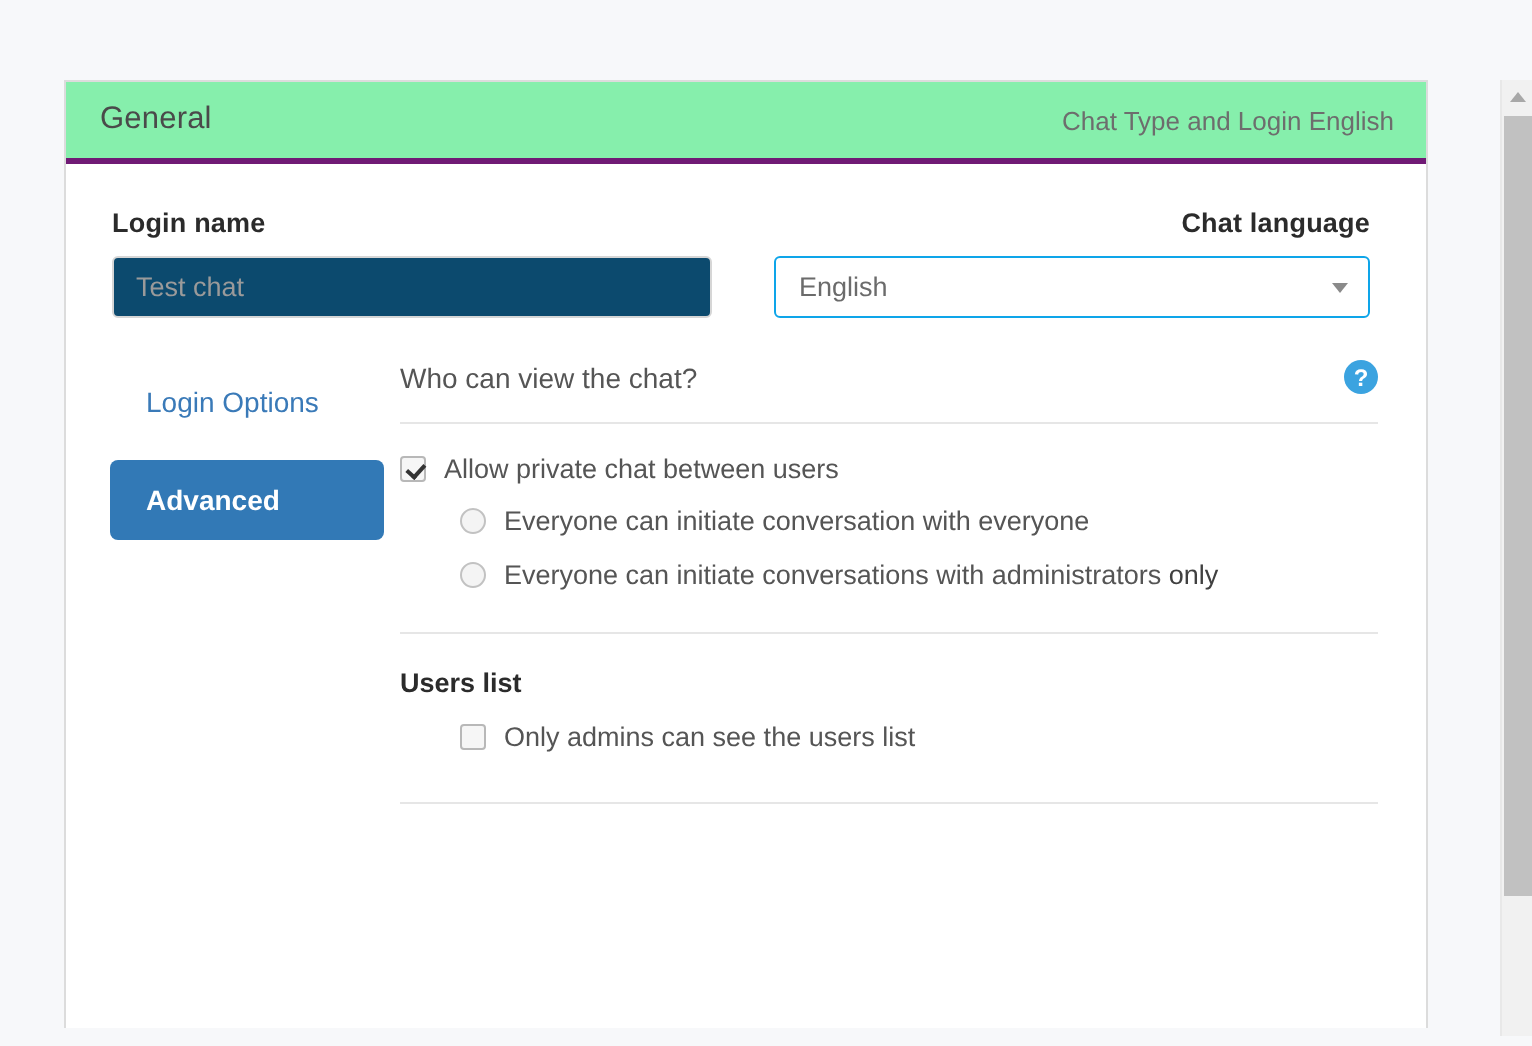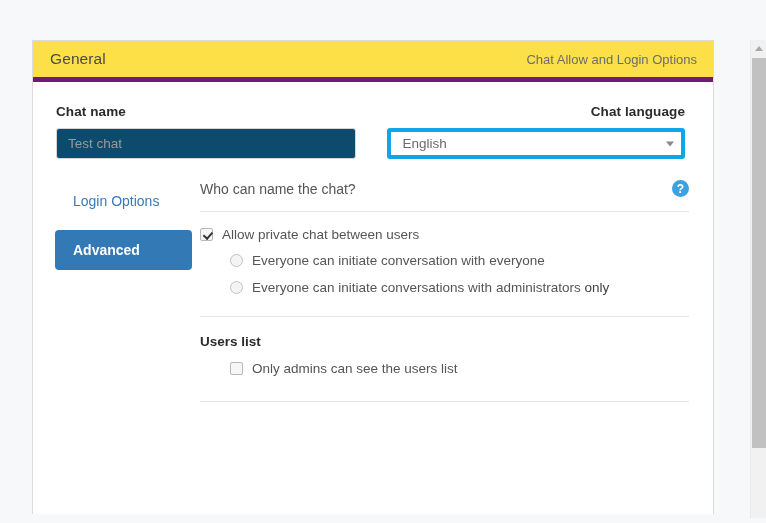--- a/index.html
+++ b/index.html
@@ -30,22 +30,22 @@
     height: 474px;
     background: #ffffff;
     border: 1px solid #dcdcdc;
     border-bottom: none;
     box-sizing: border-box;
     overflow: hidden;
   }
 
   .panel-header {
     height: 41px;
-    background: #fde047;
-    border-bottom: 5px solid #701a75;
+    background: #86efac;
+    border-bottom: 3px solid #701a75;
     display: flex;
     align-items: center;
     justify-content: space-between;
     padding: 0 16px 0 17px;
     box-sizing: border-box;
   }
   .panel-title {
     font-size: 15.5px;
     color: #4a4a4a;
     font-weight: 400;
@@ -99,21 +99,21 @@
   }
   .text-input::placeholder { color: #9a9a9a; }
 
   .select-wrap {
     position: relative;
     height: 31px;
   }
   .select-box {
     height: 31px;
     width: 100%;
-    border: 4px solid #0ea5e9;
+    border: 1px solid #0ea5e9;
     border-radius: 3px;
     background: #fff;
     font-size: 13.5px;
     color: #6b6b6b;
     padding: 0 11px;
     box-sizing: border-box;
     display: flex;
     align-items: center;
   }
   .select-caret {
@@ -306,28 +306,28 @@
 </style>
 </head>
 <body>
 
 <div class="screen">
 
   <div class="panel">
 
     <div class="panel-header">
       <span class="panel-title">General</span>
-      <span class="panel-subtitle">Chat Allow and Login Options</span>
+      <span class="panel-subtitle">Chat Type and Login English</span>
     </div>
 
     <div class="panel-body">
 
       <div class="top-row">
         <div class="field name-field">
-          <span class="field-label">Chat name</span>
+          <span class="field-label">Login name</span>
           <input class="text-input" type="text" placeholder="Test chat" style="">
         </div>
         <div class="field lang-field">
           <span class="field-label right">Chat language</span>
           <div class="select-wrap">
             <div class="select-box">English</div>
             <span class="select-caret"></span>
           </div>
         </div>
       </div>
@@ -335,21 +335,21 @@
       <div class="cols">
 
         <nav class="side-nav">
           <a class="nav-link">Login Options</a>
           <a class="nav-link active">Advanced</a>
         </nav>
 
         <div class="content">
 
           <div class="section-head">
-            <span class="section-q">Who can name the chat?</span>
+            <span class="section-q">Who can view the chat?</span>
             <span class="help-icon">?</span>
           </div>
           <div class="divider"></div>
 
           <div class="opt-list">
 
 
             <div class="opt-row">
               <span class="cb checked"></span>
               <span class="opt-label">Allow private chat between users</span>

